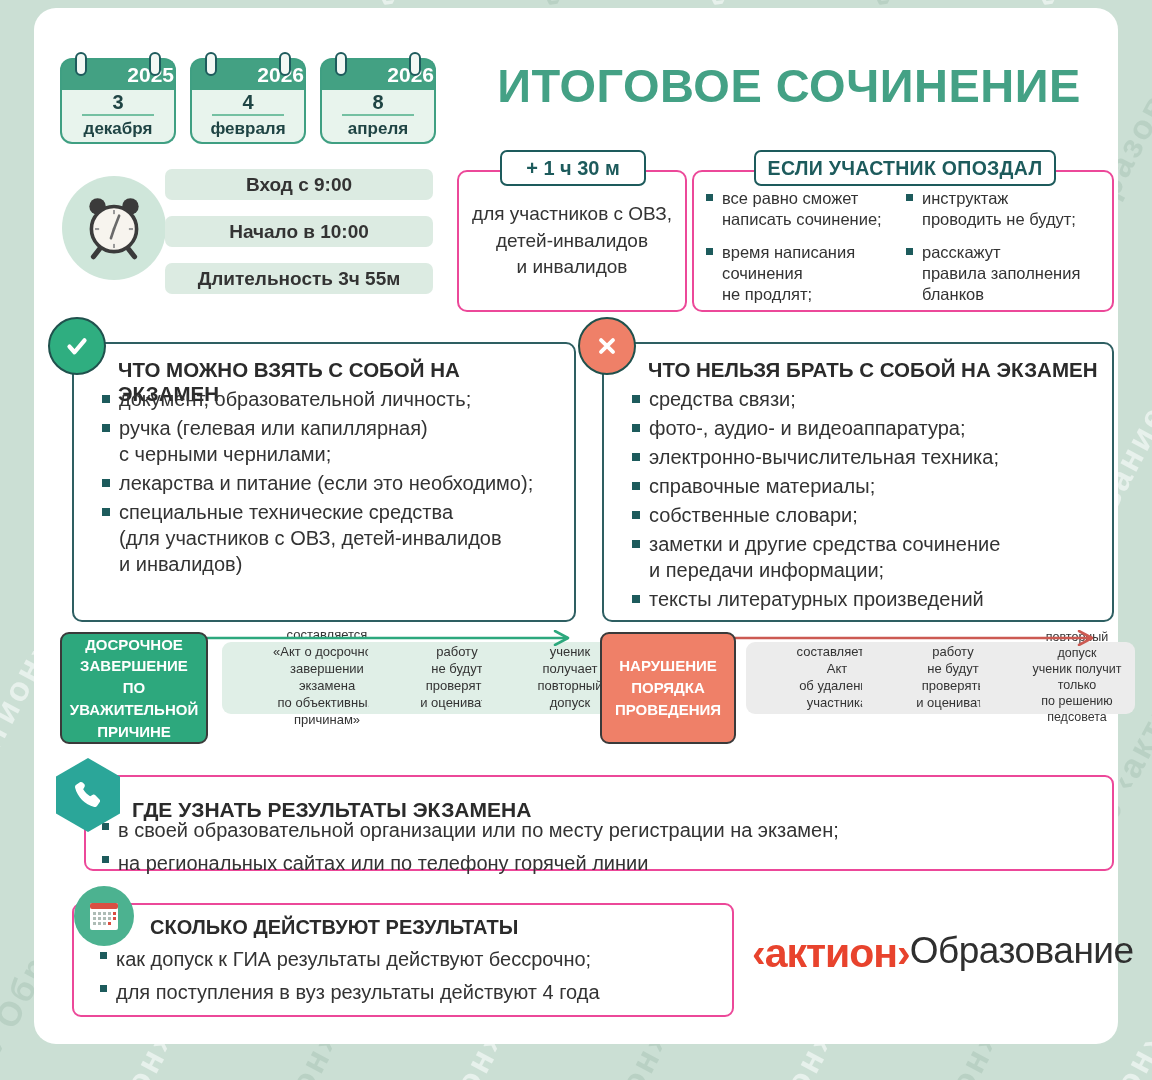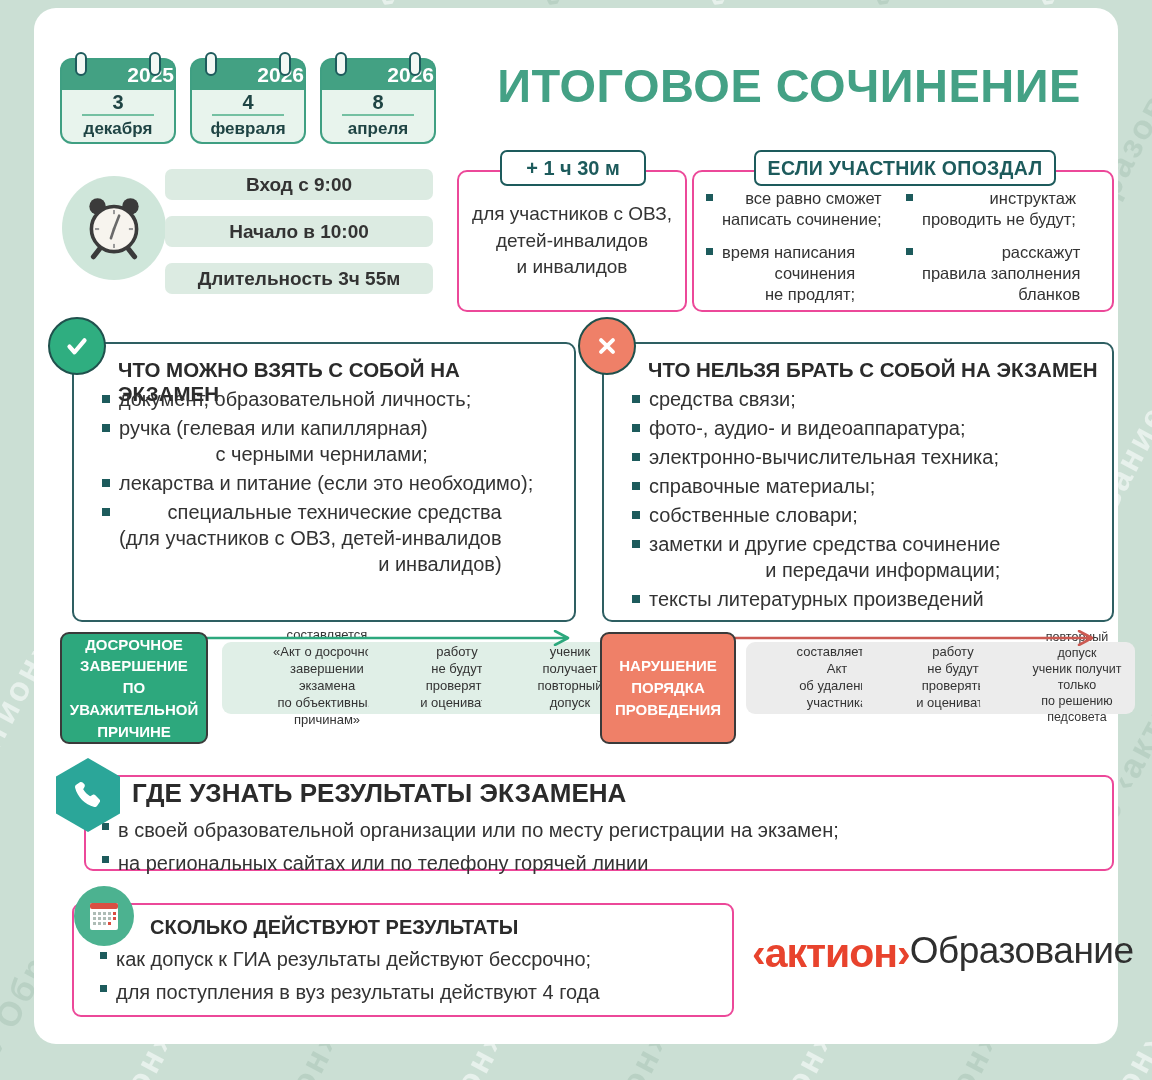--- a/index.html
+++ b/index.html
@@ -39,21 +39,21 @@
   .badge{position:absolute;background:#fff;border:2.5px solid #1d5b5c;border-radius:7px;font-weight:800;
          color:#1d5b5c;display:flex;align-items:center;justify-content:center;z-index:3;}
   .xt-badge{left:500px;top:150px;width:142px;height:32px;font-size:20px;}
   .late-box{left:692px;top:170px;width:418px;height:138px;}
   .late-badge{left:754px;top:150px;width:298px;height:32px;font-size:19.5px;letter-spacing:.3px;}
   .late-col{position:absolute;top:188px;}
   .late-col.c1{left:706px;width:198px;} .late-col.c2{left:906px;width:200px;}
 
   .b-item{display:flex;gap:9px;align-items:flex-start;}
   .sq{flex:none;width:7px;height:7px;background:#1d5b5c;margin-top:6px;}
-  .b-text{white-space:pre-line;text-align:right;}
+  .b-text{white-space:pre-line;}
   .late-col .b-item{font-size:16.5px;line-height:1.25;margin-bottom:13px;color:#333;}
 
   .big-box{position:absolute;top:342px;height:276px;background:#fff;border:2px solid #2e5f62;border-radius:10px;}
   .big-box.allowed{left:72px;width:500px;} .big-box.forbidden{left:602px;width:508px;}
   .box-icon{position:absolute;left:-26px;top:-27px;width:54px;height:54px;border-radius:50%;
             display:flex;align-items:center;justify-content:center;border:2.5px solid #20514d;z-index:2;}
   .box-icon.ok{background:#2fae80;} .box-icon.no{background:#ef8068;}
   .box-title{position:absolute;left:44px;top:14px;right:8px;font-size:20.5px;font-weight:800;color:#2b2b2b;}
   .box-list{position:absolute;left:28px;top:42px;right:14px;}
   .box-list .b-item{font-size:20px;line-height:1.3;margin-bottom:3px;color:#333;}
@@ -71,21 +71,21 @@
              justify-content:center;text-align:center;font-size:13px;color:#333;line-height:1.3;white-space:pre-line;padding-left:39px;}
   .flow.green .flow-step{background:#e0efe7;}
   .flow.red .flow-step{background:#ececec;}
   .flow.green .st1{left:162px;width:132px;} .flow.green .st2{left:308px;width:100px;} .flow.green .st3{left:422px;width:98px;}
   .flow.red .st1{left:146px;width:104px;} .flow.red .st2{left:262px;width:104px;} .flow.red .st3{left:380px;width:116px;font-size:12.5px;line-height:1.27;}
 
   .res-box{left:84px;top:775px;width:1026px;height:92px;border-radius:9px;}
   .hex{position:absolute;left:56px;top:758px;width:64px;height:74px;background:#2ba699;
        clip-path:polygon(50% 0,100% 25%,100% 75%,50% 100%,0 75%,0 25%);
        display:flex;align-items:center;justify-content:center;z-index:2;}
-  .res-title{position:absolute;left:132px;top:778px;font-size:26px;font-weight:800;color:#2b2b2b;}
+  .res-title{position:absolute;left:132px;top:798px;font-size:21px;font-weight:800;color:#2b2b2b;}
   .res-list{position:absolute;left:102px;top:817px;}
   .res-list .b-item{font-size:20px;line-height:1.3;margin-bottom:7px;}
 
   .val-box{left:72px;top:903px;width:658px;height:110px;border-radius:9px;}
   .cal-circle{position:absolute;left:74px;top:886px;width:60px;height:60px;border-radius:50%;background:#4cb290;
               display:flex;align-items:center;justify-content:center;z-index:2;}
   .val-title{position:absolute;left:150px;top:916px;font-size:20px;font-weight:800;color:#2b2b2b;}
   .val-list{position:absolute;left:100px;top:946px;}
   .val-list .b-item{font-size:20px;line-height:1.3;margin-bottom:7px;}
 

